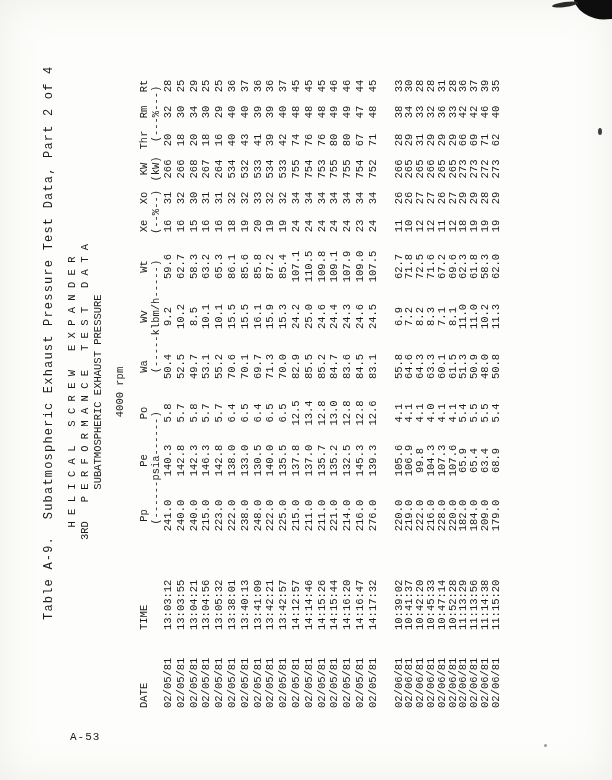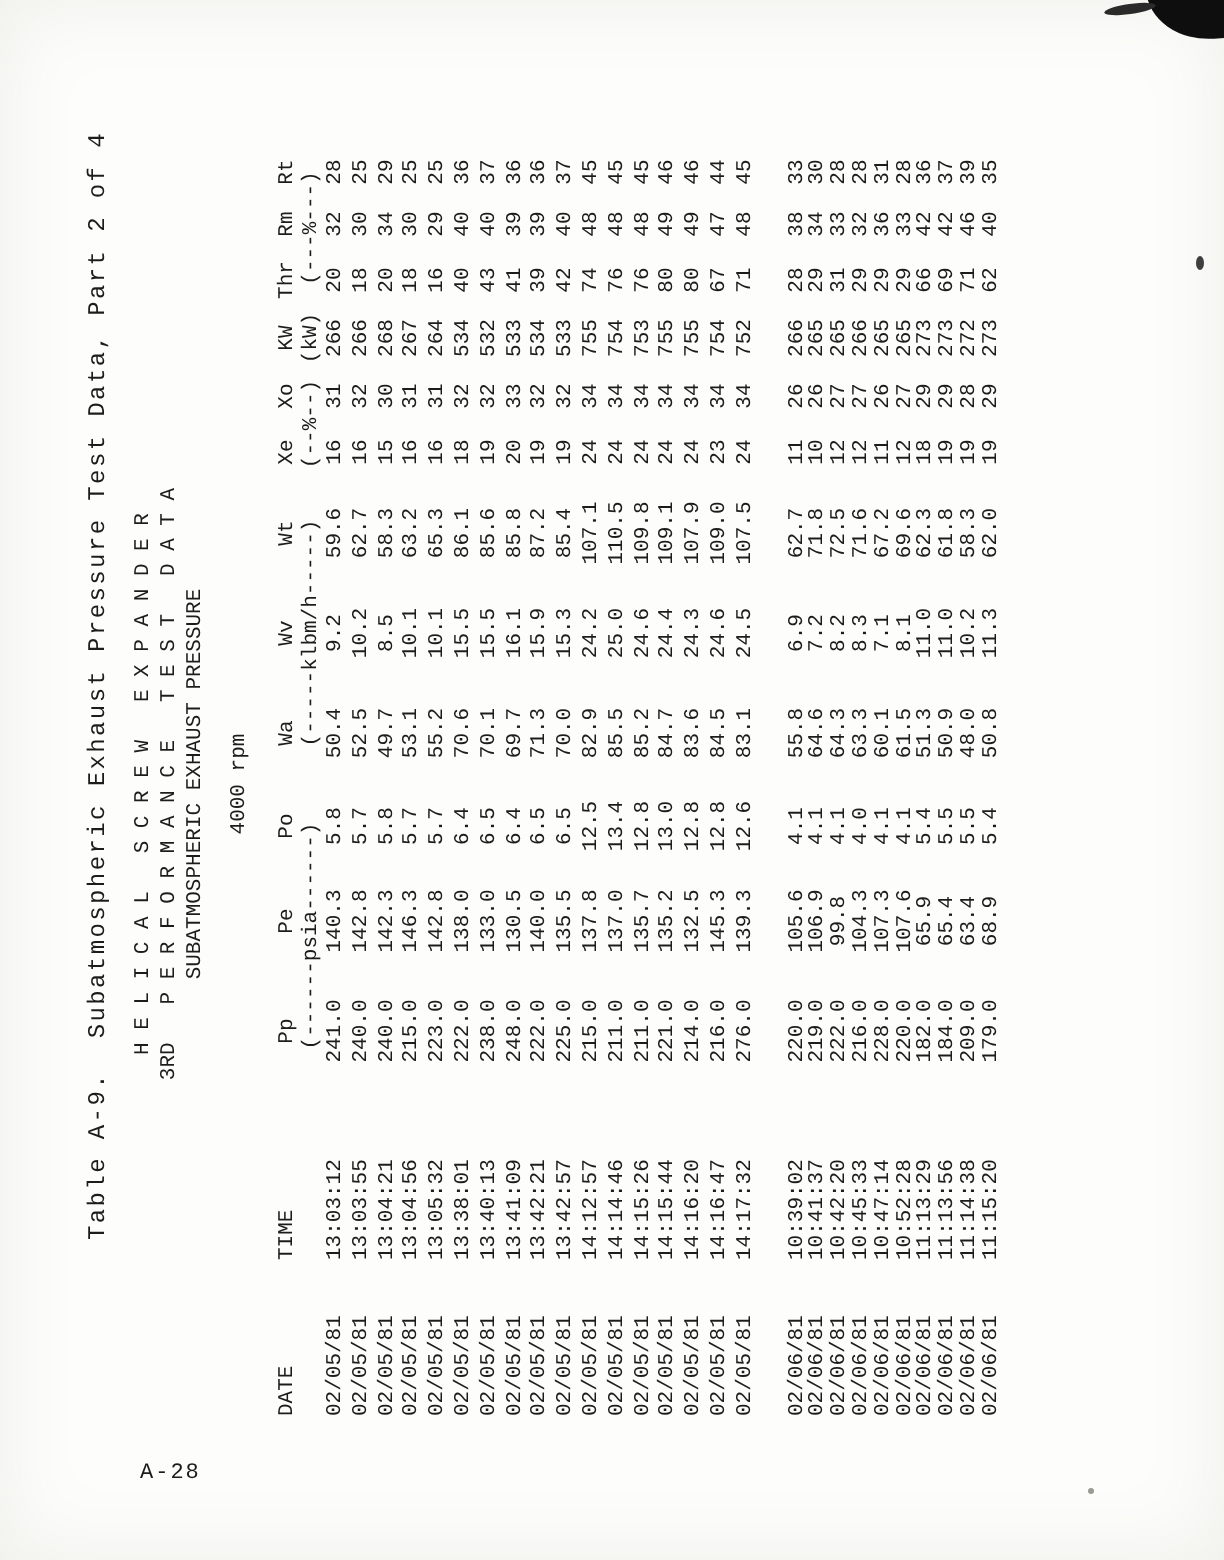--- a/index.html
+++ b/index.html
@@ -554,14 +554,14 @@
           </tbody>
       </table>
     </div>
   </div>
 
   <div class="blob-top-right"></div>
   <div class="blob-streak"></div>
   <div class="speck-right"></div>
   <div class="speck-bottom"></div>
 
-  <div class="page-num">A-28</div>
+  <div class="page-num">A-53</div>
 </div>
 
 </body></html>

